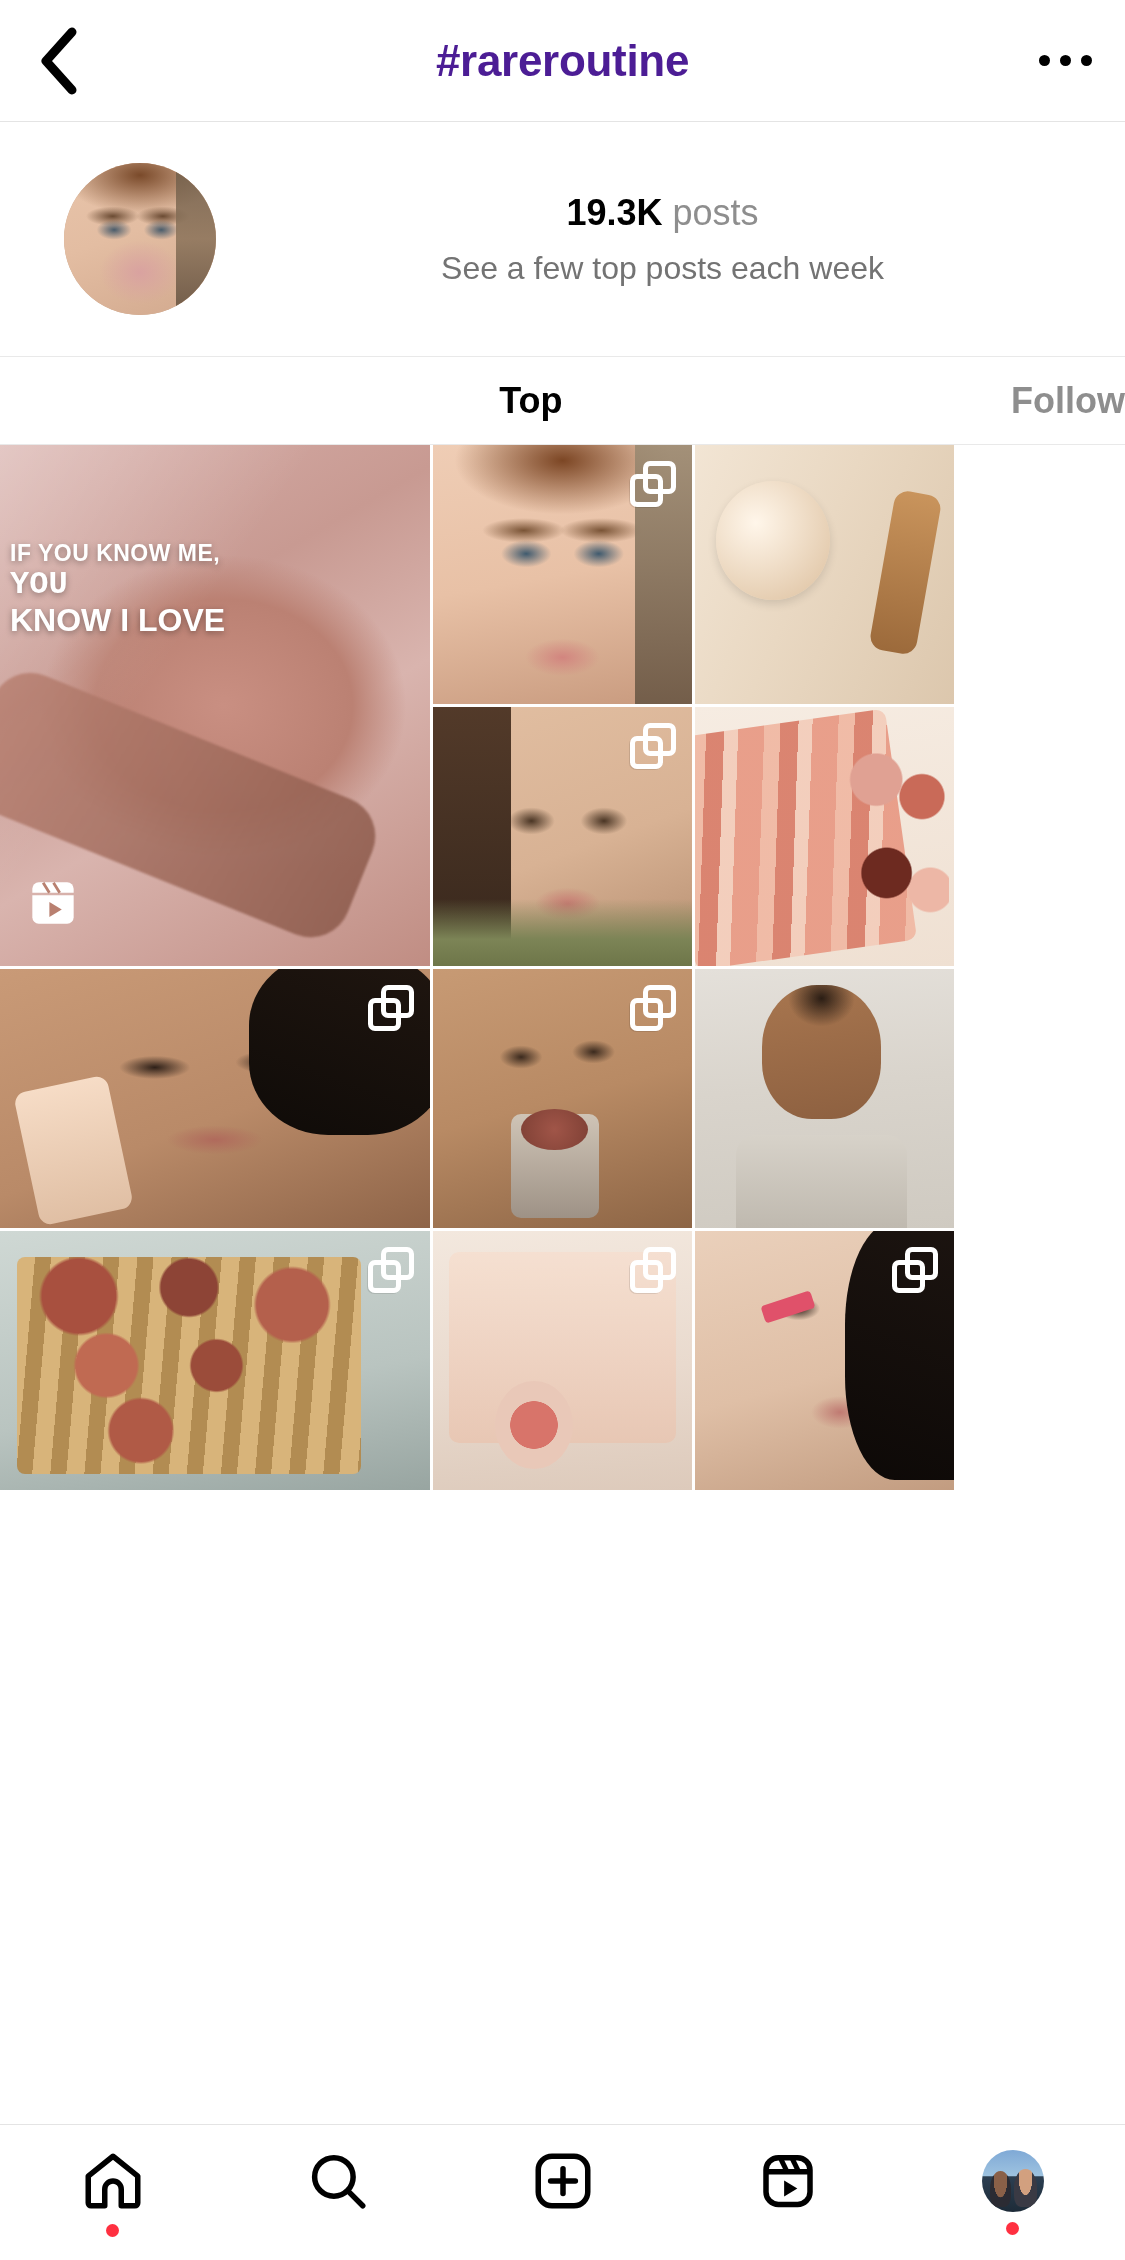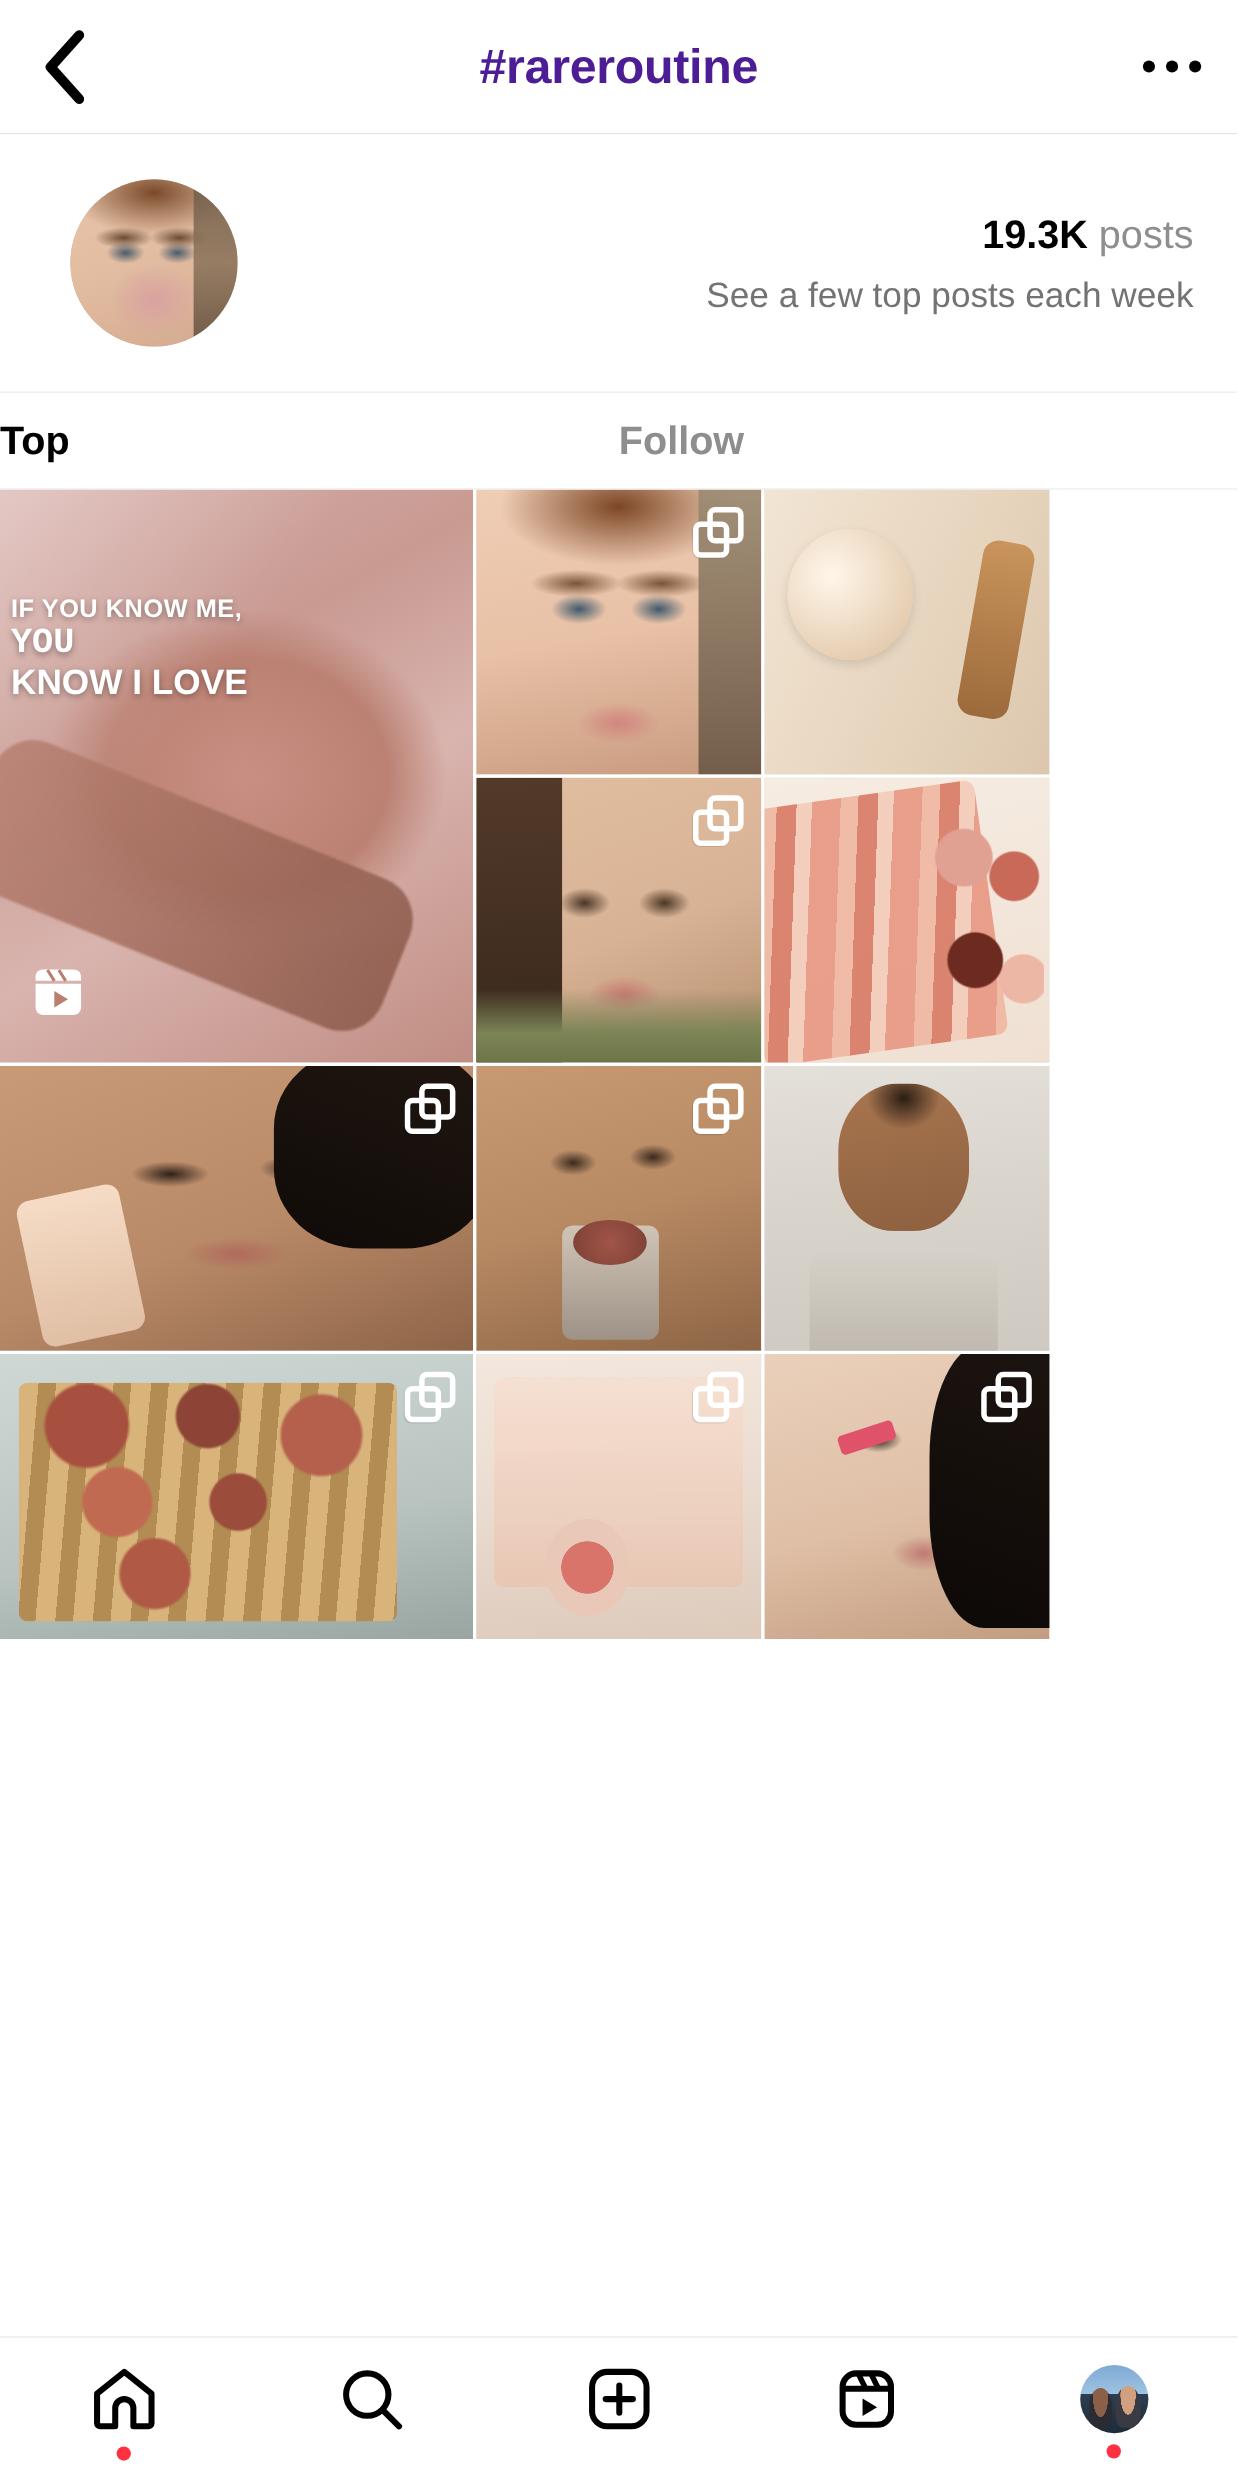--- a/index.html
+++ b/index.html
@@ -50,40 +50,40 @@
       radial-gradient(ellipse 22% 8% at 32% 35%, #6b4b33 0%, rgba(107,75,51,0) 80%),
       radial-gradient(ellipse 22% 8% at 65% 35%, #6b4b33 0%, rgba(107,75,51,0) 80%),
       radial-gradient(ellipse 60% 30% at 50% 8%, #7a4a2a 0%, rgba(122,74,42,0) 85%),
       linear-gradient(160deg, #e8c4aa 0%, #e3bda2 45%, #d2a98e 100%);
   }
   .hash-avatar .rightbg {
     position:absolute; right:0; top:0; width:26%; height:100%;
     background: linear-gradient(180deg,#6d5b48 0%, #8a7259 50%, #5e4d3c 100%);
     opacity:.85;
   }
-  .info-col { flex: 1; display:flex; flex-direction: column; align-items: flex-end; gap: 16px; }
+  .info-col { flex: 1; display:flex; flex-direction: column; align-items: center; gap: 16px; }
   .posts-line { font-size: 36px; color: #8e8e8e; }
   .posts-line b { color: #000; font-weight: bold; }
   .follow-btn {
     width: 390px; height: 72px; border-radius: 12px;
     background: #0095f6; border: none;
     color: #fff; font-size: 36px; font-weight: bold;
     font-family: "Liberation Sans", sans-serif;
     display:flex; align-items:center; justify-content:center;
     cursor: pointer;
   }
   .sub-note { font-size: 32px; color: #737373; }
 
   
   .tabs {
     height: 88px; flex: 0 0 88px;
     display: flex; align-items: center;
     border-bottom: 1px solid #e9e9e9;
   }
-  .tab { flex: 1; text-align: left; font-size: 36px; color: #8e8e8e; font-weight: bold; }
+  .tab { flex: 1; text-align: right; font-size: 36px; color: #8e8e8e; font-weight: bold; }
   .tab.active { color: #000; }
 
   
   .grid {
     flex: 1 1 auto;
     display: grid;
     grid-template-columns: 259px 259px 259px;
     grid-auto-rows: 259px;
     gap: 3px;
     width: 1125px;

